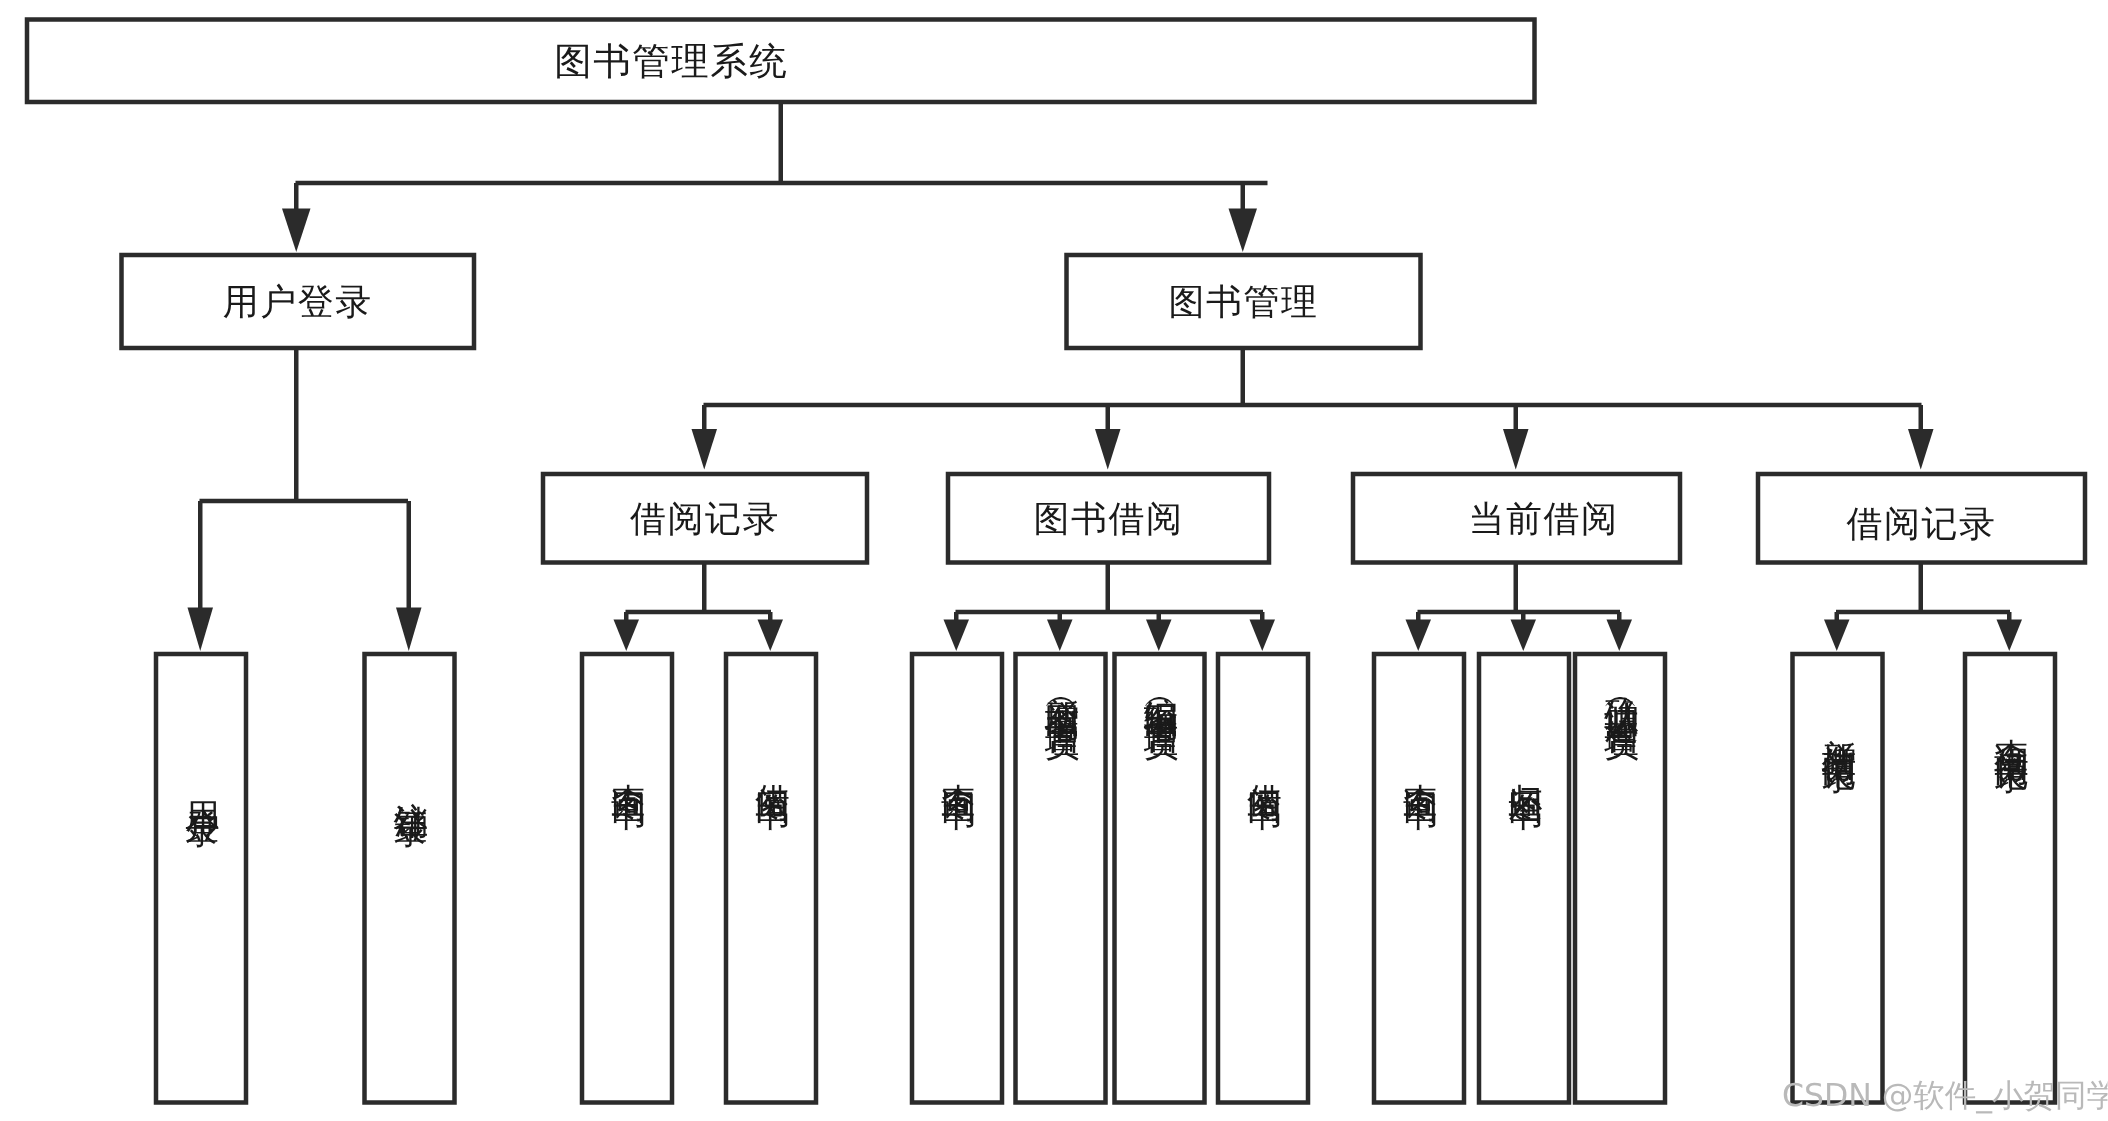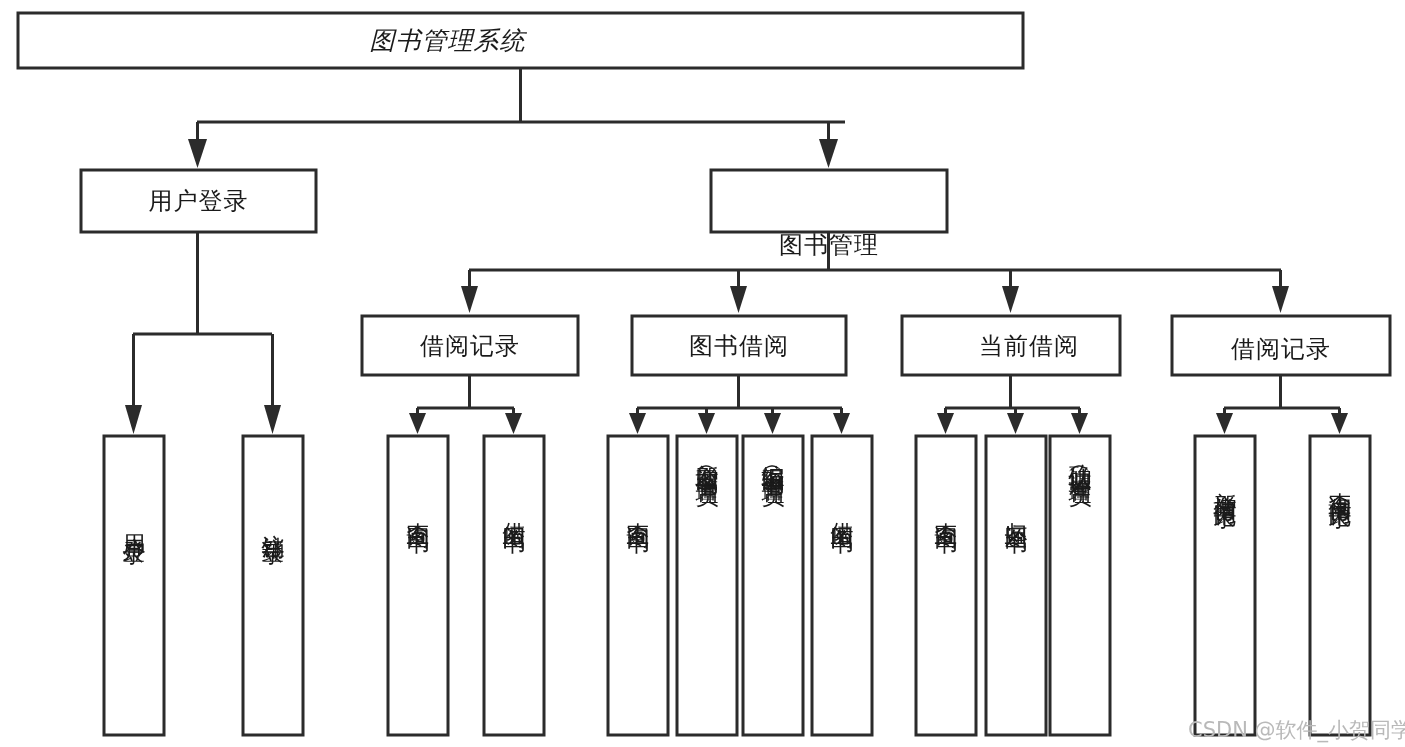--- a/index.html
+++ b/index.html
@@ -191,28 +191,28 @@
     <rect class="node-rect" x="812" y="436" width="60" height="299"></rect>
 
     <rect class="node-rect" x="916" y="436" width="60" height="299"></rect>
     <rect class="node-rect" x="986" y="436" width="60" height="299"></rect>
     <rect class="node-rect" x="1050" y="436" width="60" height="299"></rect>
 
     <rect class="node-rect" x="1195" y="436" width="60" height="299"></rect>
     <rect class="node-rect" x="1310" y="436" width="60" height="299"></rect>
   </svg>
 
-  <div class="hlabel-wrap" style="left:18px; top:13px; width:859px; height:55px;font-style:italic;">
+  <div class="hlabel-wrap" style="left:18px; top:13px; width:859px; height:55px;">
     <span class="hlabel-text title-text">图书管理系统</span>
   </div>
 
   <div class="hlabel-wrap" style="left:81px; top:170px; width:235px; height:62px;">
     <span class="hlabel-text">用户登录</span>
   </div>
-  <div class="hlabel-wrap" style="left:711px; top:170px; width:236px; height:62px;margin-top:44px;">
+  <div class="hlabel-wrap" style="left:711px; top:170px; width:236px; height:62px;">
     <span class="hlabel-text">图书管理</span>
   </div>
 
   <div class="hlabel-wrap" style="left:362px; top:316px; width:216px; height:59px;">
     <span class="hlabel-text">借阅记录</span>
   </div>
   <div class="hlabel-wrap" style="left:632px; top:316px; width:214px; height:59px;">
     <span class="hlabel-text">图书借阅</span>
   </div>
   <div class="hlabel-wrap" style="left:920px; top:316px; width:218px; height:59px;">

